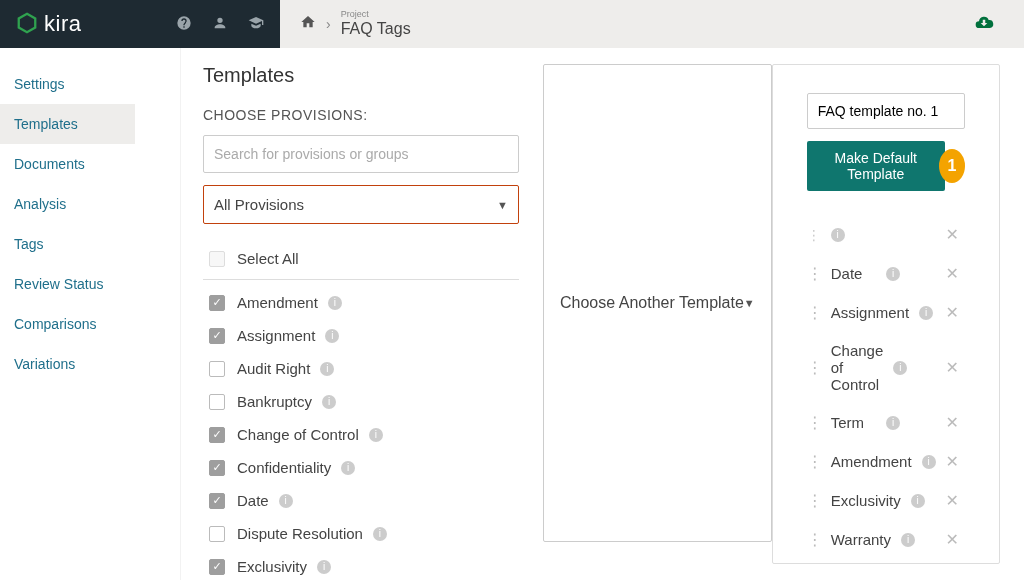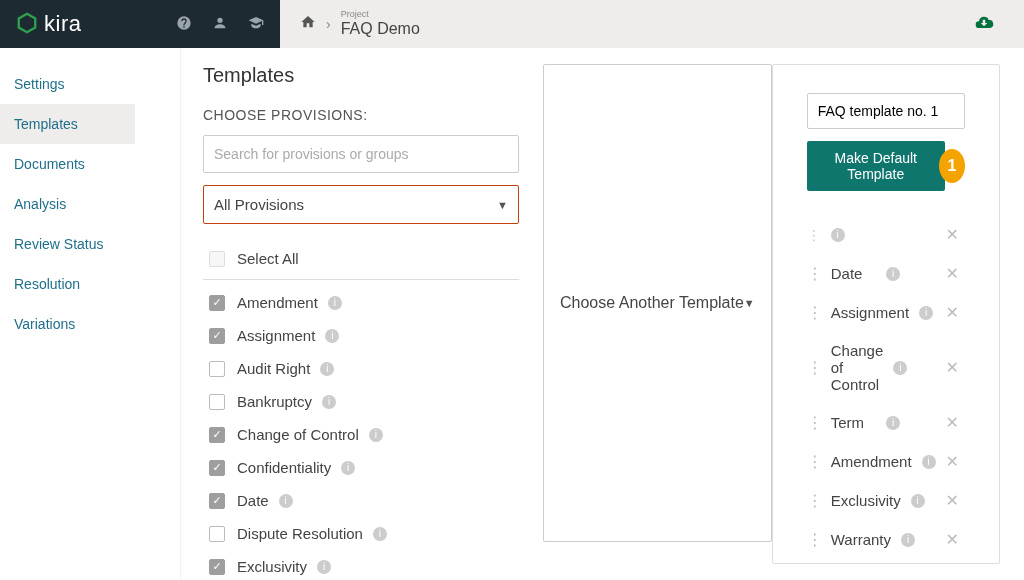--- a/index.html
+++ b/index.html
@@ -81,38 +81,39 @@
   </div>
   <div class="crumb-area">
     <span class="crumb-home">
       <svg class="ic" viewBox="0 0 24 24" fill="currentColor">
           <path d="M12 3l10 9h-3v8h-5v-6h-4v6H5v-8H2l10-9z"></path>
         </svg>
     </span>
     <span class="crumb-sep">›</span>
     <div class="crumb-stack">
       <span class="crumb-label">Project</span>
-      <span class="crumb-title">FAQ Demo</span>
+      <span class="crumb-title">FAQ Tags</span>
     </div>
   </div>
   <span class="cloud-dl">
     <svg width="24" height="20" viewBox="0 0 24 24" fill="currentColor">
         <path d="M19 18H6a4 4 0 010-8 6 6 0 0111.6-1.5A4.5 4.5 0 0119 18zm-7-2l4-4h-2.5V8h-3v4H8l4 4z"></path>
       </svg>
   </span>
 </div>
 
 <div class="main">
   <div class="sidebar" id="sidebar">
       <div class="side-item">Settings</div>
       <div class="side-item active">Templates</div>
       <div class="side-item">Documents</div>
       <div class="side-item">Analysis</div>
+      <div class="side-item">Tags</div>
       <div class="side-item">Review Status</div>
-      <div class="side-item">Resolution</div>
+      <div class="side-item">Comparisons</div>
       <div class="side-item">Variations</div>
     </div>
 
   <div class="content">
     <div class="left-pane">
       <h2 class="page-title">Templates</h2>
       <div class="section-label">CHOOSE PROVISIONS:</div>
       <input class="searchbox" type="text" placeholder="Search for provisions or groups" style="">
       <div class="dropdown">
         <span>All Provisions</span>

